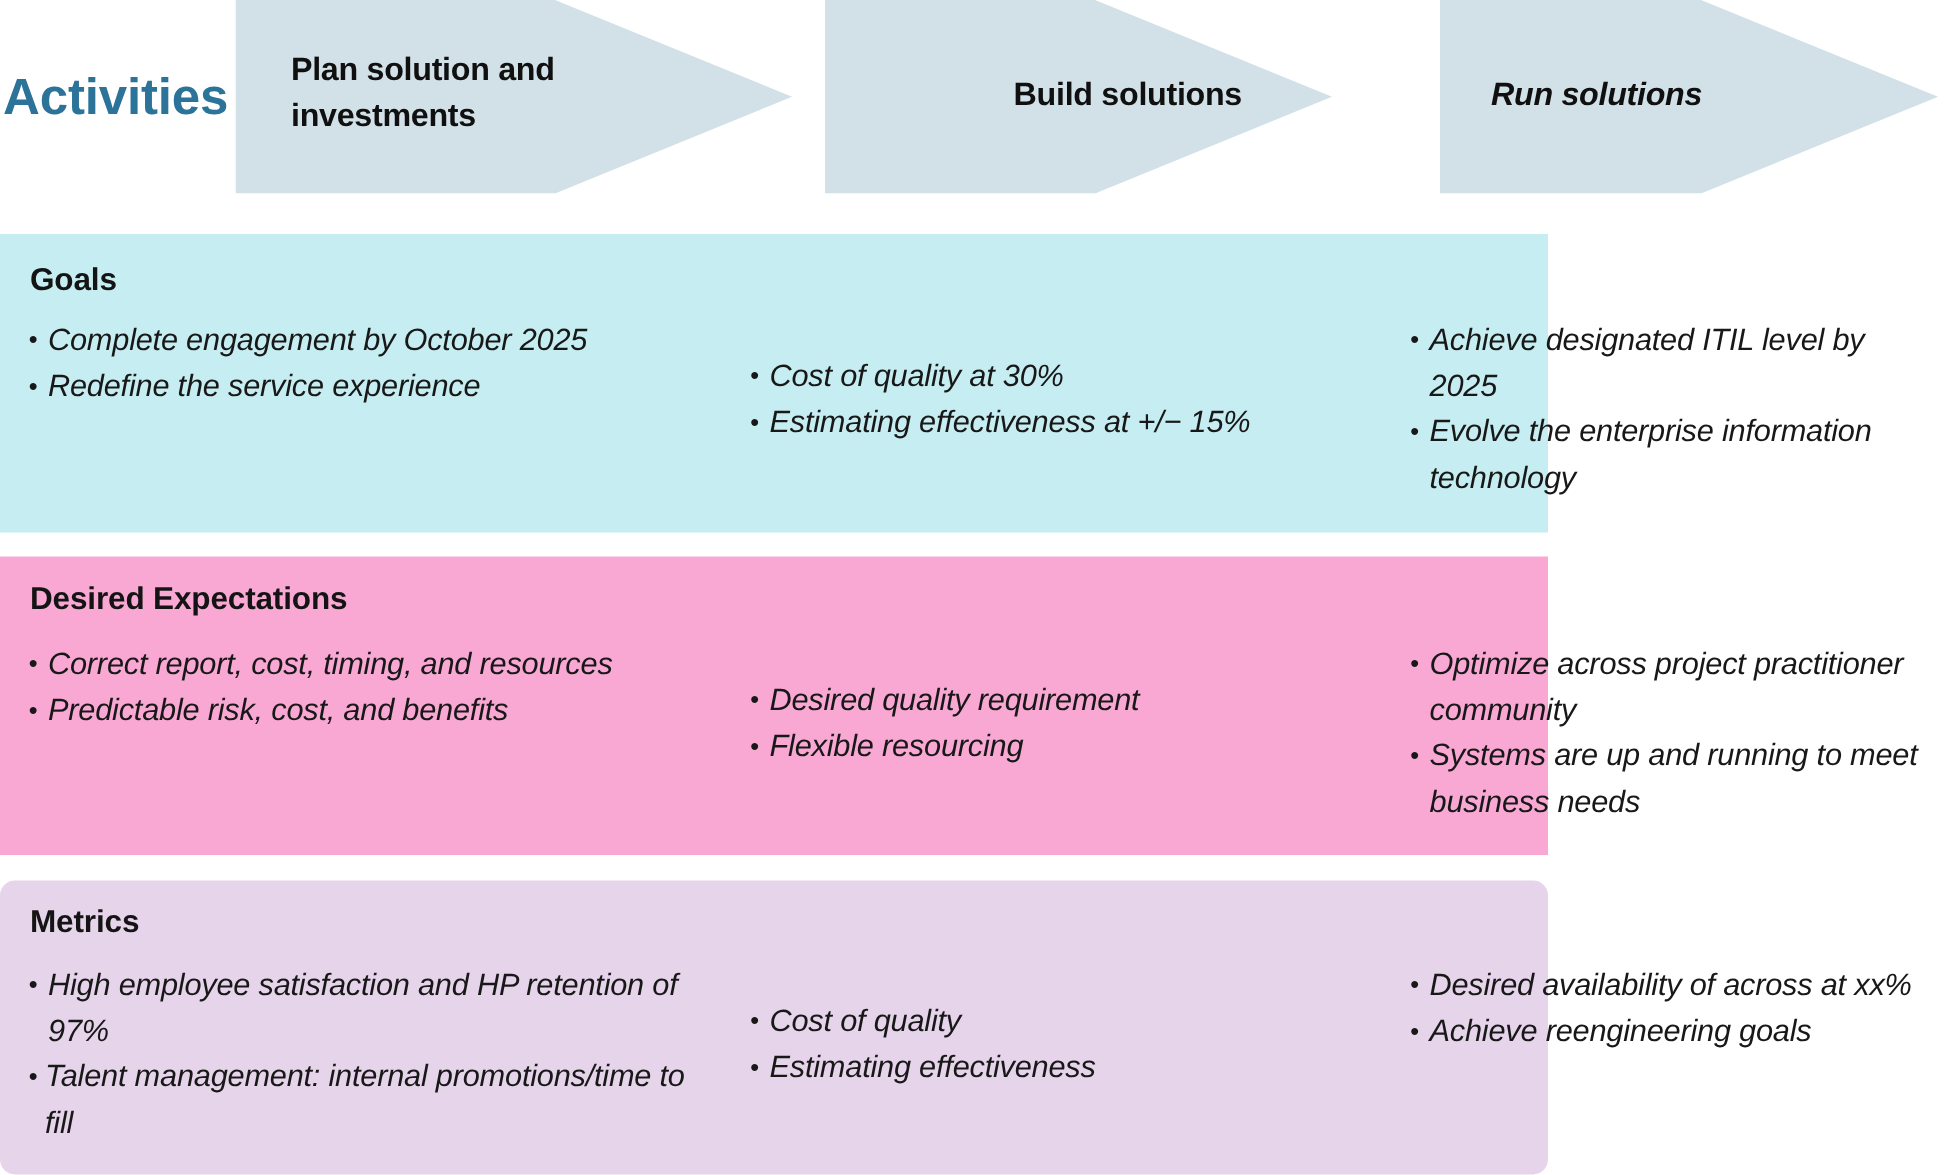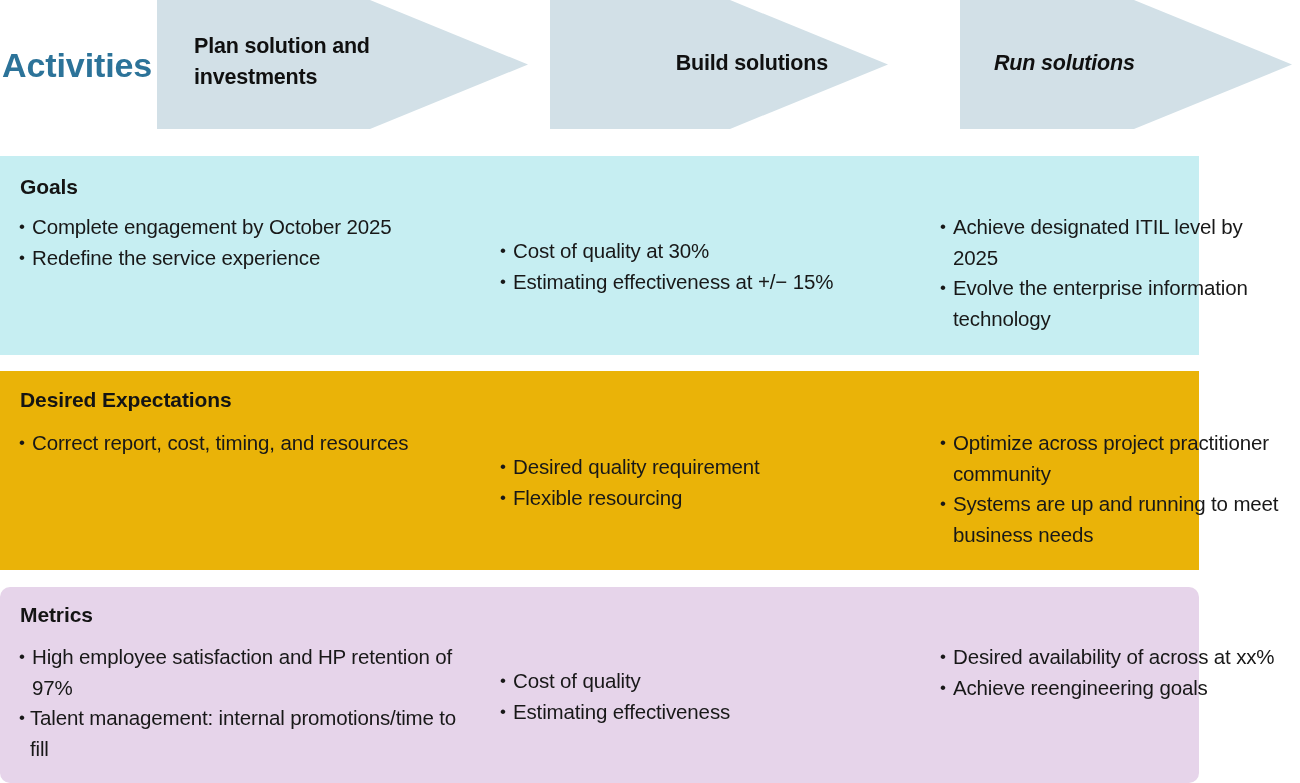--- a/index.html
+++ b/index.html
@@ -62,24 +62,24 @@
   #arrow-2 { left: 550px; width: 338px; }
   #arrow-2 .arrow-label { left: 28px; top: 48px; width: 250px; text-align: right; }
 
   #arrow-3 { left: 960px; width: 332px; }
   #arrow-3 .arrow-label { left: 34px; top: 48px; width: 250px; font-style: italic; }
 
   
   .band {
     position: absolute;
     left: 0;
-    width: 1199px;
+    width: 1032px;
   }
   #band-goals       { top: 156px; height: 199px; background: #c6eef2; }
-  #band-expect      { top: 371px; height: 199px; background: #eab308; }
+  #band-expect      { top: 371px; height: 199px; background: #f9a8d4; }
   #band-metrics     { top: 587px; height: 196px; background: #e6d4ea; border-radius: 10px; }
 
   .band-title {
     position: absolute;
     left: 20px;
     font-size: 21px;
     font-weight: bold;
     color: #141414;
     letter-spacing: -0.1px;
     white-space: nowrap;
@@ -102,20 +102,21 @@
   #band-expect  .col-2 { top: 57px; }
   #band-expect  .col-3 { top: 57px; }
   #band-metrics .col-1 { top: 55px; }
   #band-metrics .col-2 { top: 55px; }
   #band-metrics .col-3 { top: 55px; }
 
   ul.bullets {
     margin: 0;
     padding: 0;
     list-style: none;
+    font-style: italic;
   }
   ul.bullets li {
     position: relative;
     padding-left: 13px;
     margin: 0 0 0 0;
     font-size: 20.5px;
     line-height: 30.5px;
     color: #181818;
     letter-spacing: -0.15px;
   }
@@ -185,20 +186,21 @@
     </ul>
   </div>
 </div>
 
 <div class="band" id="band-expect">
   <div class="band-title">Desired Expectations</div>
 
   <div class="col col-1">
     <ul class="bullets">
       <li>Correct report, cost, timing, and resources</li>
+      <li>Predictable risk, cost, and benefits</li>
     </ul>
   </div>
 
   <div class="col col-2">
     <ul class="bullets">
       <li>Desired quality requirement</li>
       <li>Flexible resourcing</li>
     </ul>
   </div>
 

